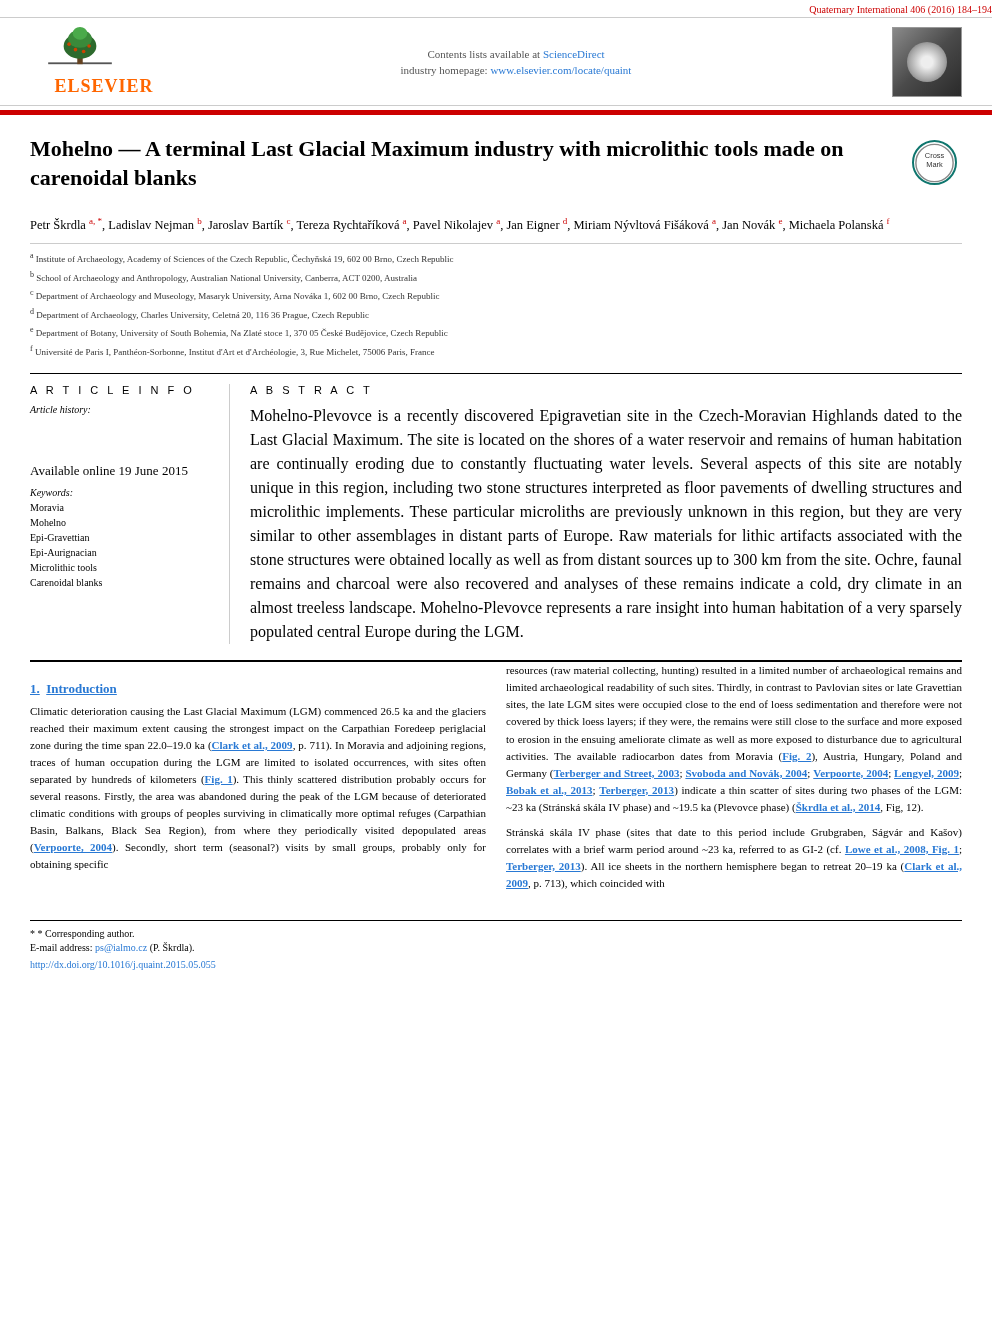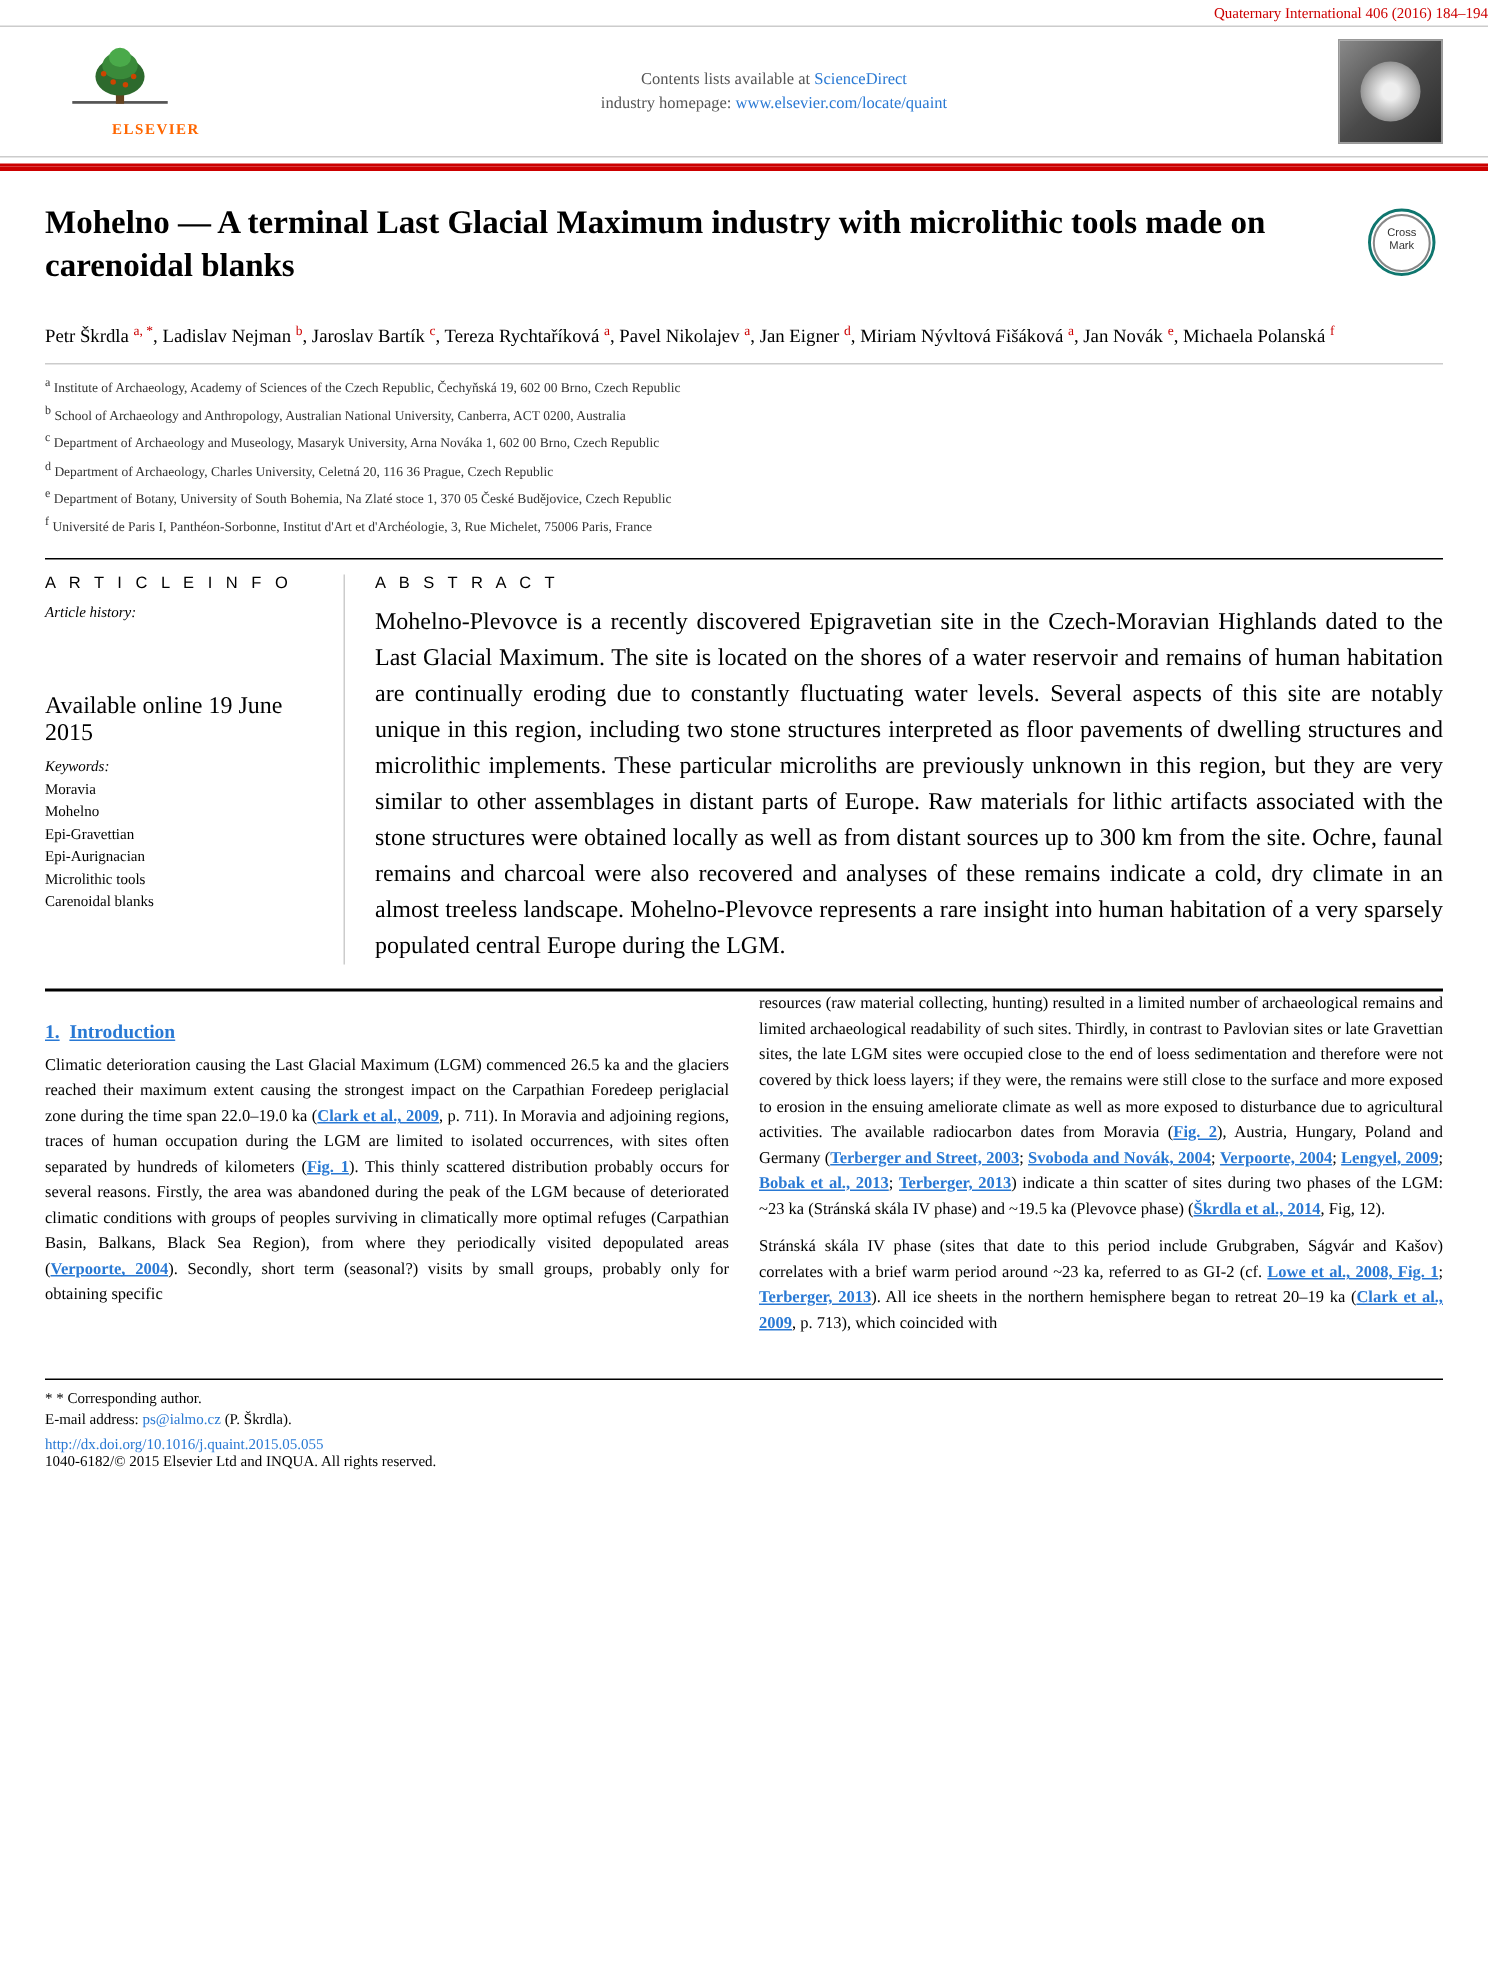--- a/index.html
+++ b/index.html
@@ -89,21 +89,21 @@
     .elsevier-logo {
       display: flex;
       flex-direction: column;
       align-items: center;
     }
     .elsevier-tree {
       width: 80px;
       height: 50px;
     }
     .elsevier-text {
-      font-size: 10px;
+      font-size: 18px;
       font-weight: bold;
       color: #f60;
       letter-spacing: 1px;
       margin-left: 48px;
     }
 
     
     .red-line {
       height: 3px;
       background: #c00;
@@ -207,21 +207,21 @@
       font-family: Arial, sans-serif;
     }
 
     .info-label {
       font-style: italic;
       font-size: 10px;
       color: #000;
       margin-bottom: 2px;
     }
     .info-value {
-      font-size: 16px;
+      font-size: 13px;
       color: #000;
       margin-bottom: 8px;
       margin-top: 48px;
     }
 
     .keywords-section {
       margin-top: 8px;
     }
     .keyword-item {
       font-size: 10px;
@@ -447,16 +447,15 @@
       * <span>* Corresponding author.</span>
     </div>
     <div class="footnote">
       <span>E-mail address:</span>
       <a>ps@ialmo.cz</a>
       <span>(P. Škrdla).</span>
     </div>
     <div class="doi-line">
       <a>http://dx.doi.org/10.1016/j.quaint.2015.05.055</a>
     </div>
-    <div class="issn-line">1040-6182/© 2015 Elsevier Ltd and INQUA. All rights reserved.</div>
   </div>
 
 </div>
 
 </body></html>

